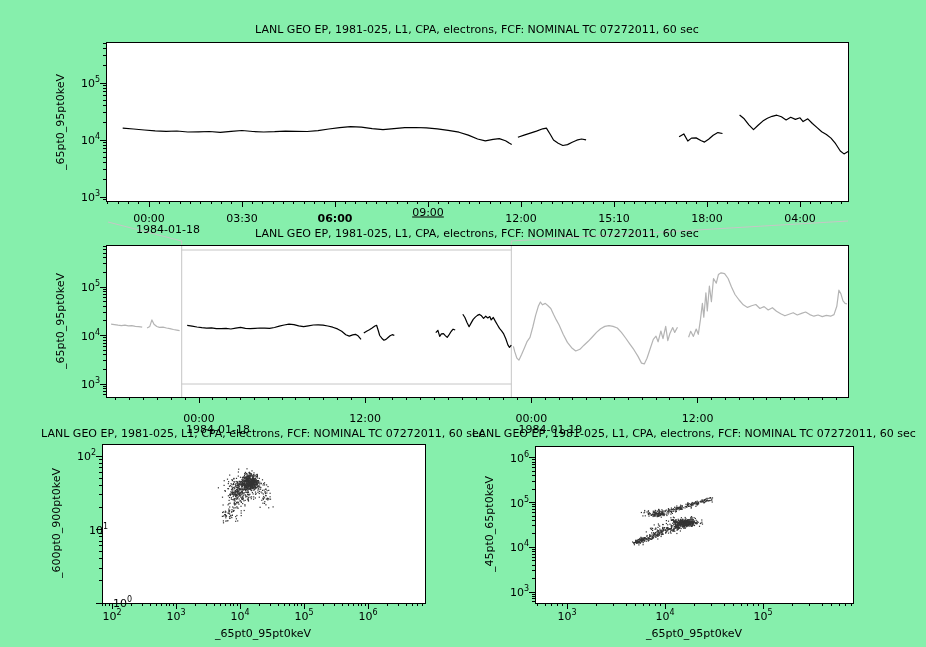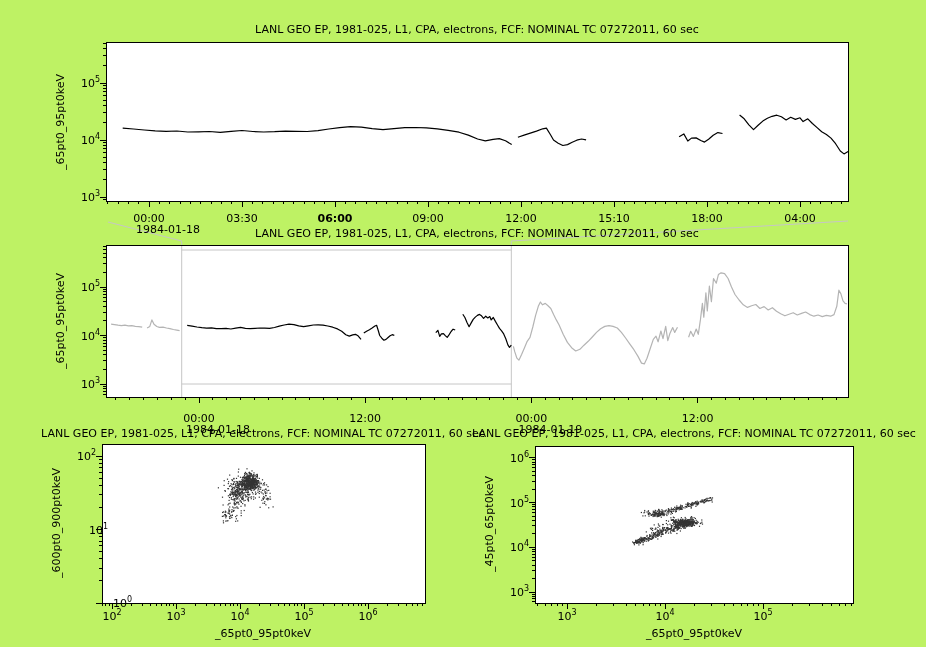--- a/index.html
+++ b/index.html
@@ -1,16 +1,16 @@
 <!DOCTYPE html>
 <html><head>
 <meta charset="utf-8">
 <style>
   html,body{margin:0;padding:0;background:#fff;}
-  #canvas{position:relative;width:926px;height:647px;background:#bef264;overflow:hidden;
+  #canvas{position:relative;width:926px;height:647px;background:#86efac;overflow:hidden;
           font-family:"DejaVu Sans","Liberation Sans",sans-serif;color:#000;}
   svg{position:absolute;left:0;top:0;}
   .lbl{position:absolute;font-size:11px;line-height:13px;white-space:nowrap;}
   .ctr{transform:translate(-50%,-50%);}
   .ranchor{transform:translate(-100%,-50%);}
   .vert{transform:translate(-50%,-50%) rotate(-90deg);}
   .tick-label sup{font-size:8px;line-height:0;}
 </style>
 </head>
 <body>
@@ -2220,21 +2220,21 @@
     <div class="lbl tick-label ctr" style="left: 176px; top: 616px;">10<sup>3</sup></div>
     <div class="lbl tick-label ctr" style="left: 240px; top: 616px;">10<sup>4</sup></div>
     <div class="lbl tick-label ctr" style="left: 304px; top: 616px;">10<sup>5</sup></div>
     <div class="lbl tick-label ctr" style="left: 368px; top: 616px;">10<sup>6</sup></div>
     <div class="lbl tick-label ctr" style="left: 567px; top: 616px;">10<sup>3</sup></div>
     <div class="lbl tick-label ctr" style="left: 665px; top: 616px;">10<sup>4</sup></div>
     <div class="lbl tick-label ctr" style="left: 763px; top: 616px;">10<sup>5</sup></div>
     <div class="lbl tick-label ctr" style="left: 149px; top: 218px;">00:00</div>
     <div class="lbl tick-label ctr" style="left: 242px; top: 218px;">03:30</div>
     <div class="lbl tick-label ctr" style="left: 335px; top: 218px; font-weight: bold;">06:00</div>
-    <div class="lbl tick-label ctr" style="left: 428px; top: 218px;">09:00</div>
+    <div class="lbl tick-label ctr" style="left: 428px; top: 212px; text-decoration: underline;">09:00</div>
     <div class="lbl tick-label ctr" style="left: 521px; top: 218px;">12:00</div>
     <div class="lbl tick-label ctr" style="left: 614px; top: 218px;">15:10</div>
     <div class="lbl tick-label ctr" style="left: 707px; top: 218px;">18:00</div>
     <div class="lbl tick-label ctr" style="left: 800px; top: 218px;">04:00</div>
     <div class="lbl tick-label ctr" style="left: 199px; top: 418px;">00:00</div>
     <div class="lbl tick-label ctr" style="left: 218px; top: 429px;">1984-01-18</div>
     <div class="lbl tick-label ctr" style="left: 365.2px; top: 418px;">12:00</div>
     <div class="lbl tick-label ctr" style="left: 531.4px; top: 418px;">00:00</div>
     <div class="lbl tick-label ctr" style="left: 550.4px; top: 429px;">1984-01-19</div>
     <div class="lbl tick-label ctr" style="left: 697.6px; top: 418px;">12:00</div>

